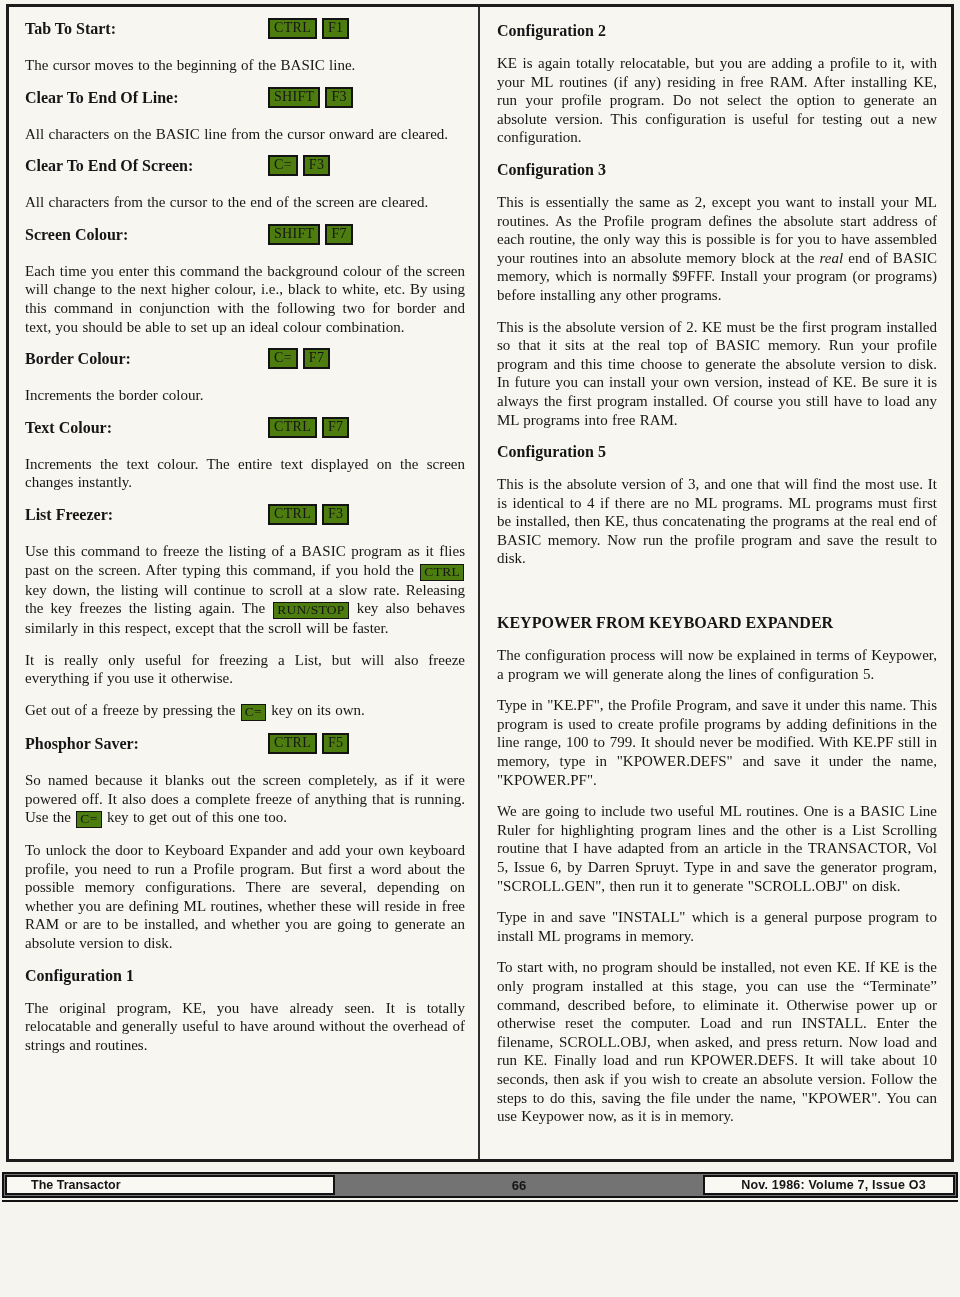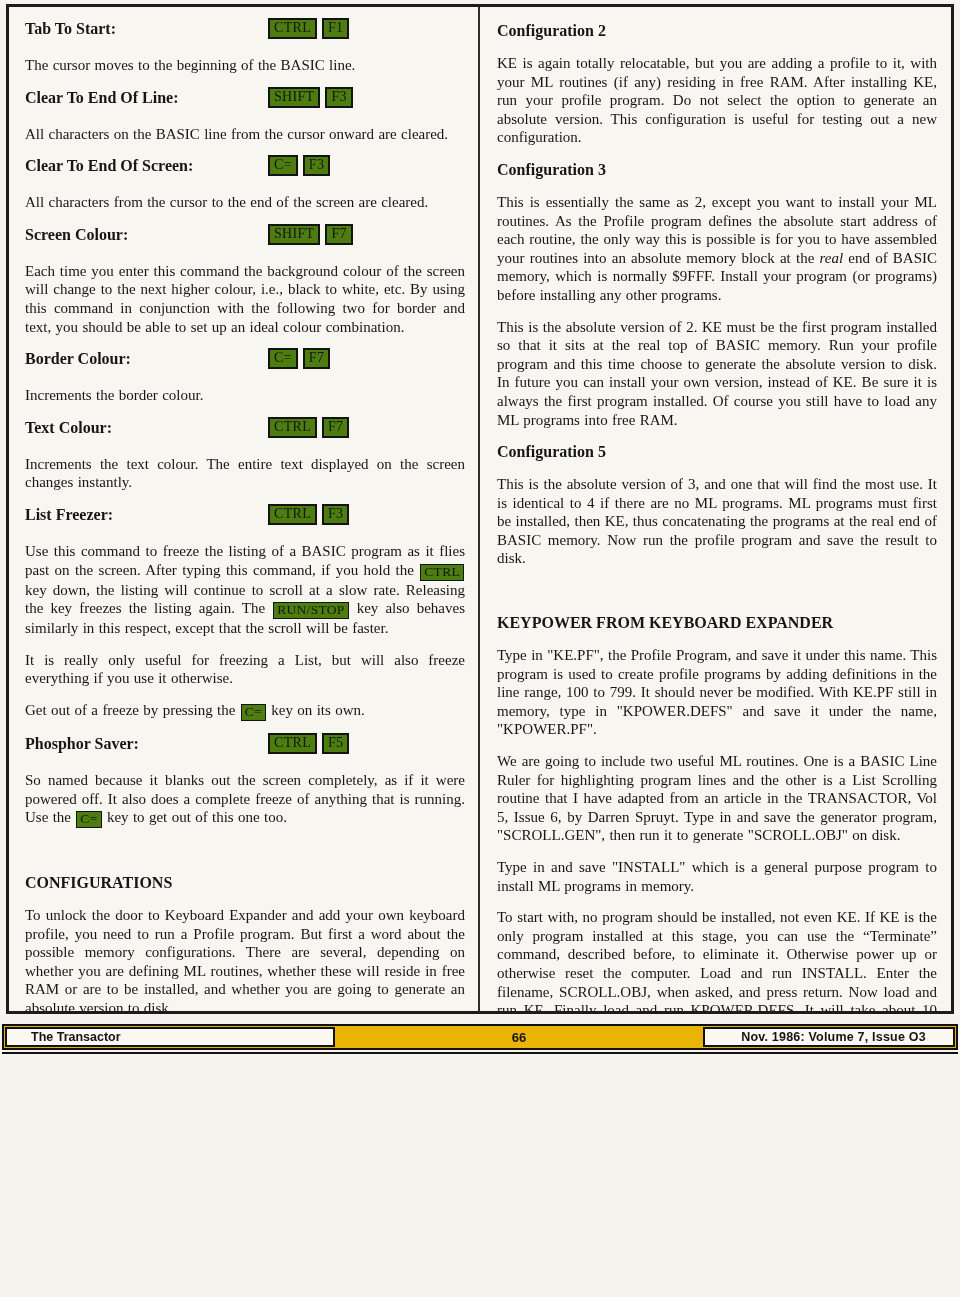--- a/index.html
+++ b/index.html
@@ -5,21 +5,21 @@
   html,body{margin:0;padding:0;}
   body{
     width:960px;height:1297px;overflow:hidden;
     background:#f5f4ef;
     font-family:"Liberation Serif", serif;
     color:#161616;
     position:relative;
   }
   .content-box{
     margin:4px 6px 0 6px;
-    height:1010px;
+    height:1158px;
     border:3px solid #1c1c1c;
     background:#f7f6f1;
     display:flex;
     box-sizing:border-box;
     overflow:hidden;
   }
   .col{flex:1 1 0;padding-top:9px;box-sizing:border-box;overflow:hidden;}
   .col-left{padding-left:16px;padding-right:13px;}
   .col-right{padding-left:17px;padding-right:14px;}
   .divider{width:2px;background:#2e2e2e;flex:0 0 auto;}
@@ -71,21 +71,21 @@
     line-height:14px;
     padding:0 3px 1px 3px;
     margin:0 1px;
     vertical-align:-1px;
   }
   em{font-style:italic;}
   .footer{
     margin:10px 2px 0 2px;
     border:2px solid #111;
     height:22px;
-    background:#eab308;
+    background:#737373;
     display:flex;
     align-items:stretch;
     font-family:"Liberation Sans", sans-serif;
     font-weight:700;
     font-size:12.5px;
   }
   .footer-box{
     border:2px solid #111;
     margin:1px;
     display:flex;
@@ -138,35 +138,35 @@
           <span class="kbd">F3</span>
         </span></div>
       <p class="para">Use this command to freeze the listing of a BASIC program as it flies past on the screen. After typing this command, if you hold the <span class="kbd kbd-inline">CTRL</span> key down, the listing will continue to scroll at a slow rate. Releasing the key freezes the listing again. The <span class="kbd kbd-inline">RUN/STOP</span> key also behaves similarly in this respect, except that the scroll will be faster.</p>
       <p class="para">It is really only useful for freezing a List, but will also freeze everything if you use it otherwise.</p>
       <p class="para">Get out of a freeze by pressing the <span class="kbd kbd-inline">C=</span> key on its own.</p>
       <div class="cmd-row"><span class="cmd-label">Phosphor Saver:</span><span class="cmd-keys">
           <span class="kbd">CTRL</span>
           <span class="kbd">F5</span>
         </span></div>
       <p class="para">So named because it blanks out the screen completely, as if it were powered off. It also does a complete freeze of anything that is running. Use the <span class="kbd kbd-inline">C=</span> key to get out of this one too.</p>
-      <h3 class="heading gap">CONFIGURATIONS</h3>
       <p class="para">To unlock the door to Keyboard Expander and add your own keyboard profile, you need to run a Profile program. But first a word about the possible memory configurations. There are several, depending on whether you are defining ML routines, whether these will reside in free RAM or are to be installed, and whether you are going to generate an absolute version to disk.</p>
       <h3 class="heading">Configuration 1</h3>
       <p class="para">The original program, KE, you have already seen. It is totally relocatable and generally useful to have around without the overhead of strings and routines.</p>
     </div>
   <div class="divider"></div>
   <div class="col col-right" id="col-right">
       <h3 class="heading">Configuration 2</h3>
       <p class="para">KE is again totally relocatable, but you are adding a profile to it, with your ML routines (if any) residing in free RAM. After installing KE, run your profile program. Do not select the option to generate an absolute version. This configuration is useful for testing out a new configuration.</p>
       <h3 class="heading">Configuration 3</h3>
       <p class="para">This is essentially the same as 2, except you want to install your ML routines. As the Profile program defines the absolute start address of each routine, the only way this is possible is for you to have assembled your routines into an absolute memory block at the <em>real</em> end of BASIC memory, which is normally $9FFF. Install your program (or programs) before installing any other programs.</p>
       <p class="para">This is the absolute version of 2. KE must be the first program installed so that it sits at the real top of BASIC memory. Run your profile program and this time choose to generate the absolute version to disk. In future you can install your own version, instead of KE. Be sure it is always the first program installed. Of course you still have to load any ML programs into free RAM.</p>
       <h3 class="heading">Configuration 5</h3>
       <p class="para">This is the absolute version of 3, and one that will find the most use. It is identical to 4 if there are no ML programs. ML programs must first be installed, then KE, thus concatenating the programs at the real end of BASIC memory. Now run the profile program and save the result to disk.</p>
       <h3 class="heading gap">KEYPOWER FROM KEYBOARD EXPANDER</h3>
+      <p class="para">The configuration process will now be explained in terms of Keypower, a program we will generate along the lines of configuration 5.</p>
       <p class="para">Type in "KE.PF", the Profile Program, and save it under this name. This program is used to create profile programs by adding definitions in the line range, 100 to 799. It should never be modified. With KE.PF still in memory, type in "KPOWER.DEFS" and save it under the name, "KPOWER.PF".</p>
       <p class="para">We are going to include two useful ML routines. One is a BASIC Line Ruler for highlighting program lines and the other is a List Scrolling routine that I have adapted from an article in the TRANSACTOR, Vol 5, Issue 6, by Darren Spruyt. Type in and save the generator program, "SCROLL.GEN", then run it to generate "SCROLL.OBJ" on disk.</p>
       <p class="para">Type in and save "INSTALL" which is a general purpose program to install ML programs in memory.</p>
       <p class="para">To start with, no program should be installed, not even KE. If KE is the only program installed at this stage, you can use the “Terminate” command, described before, to eliminate it. Otherwise power up or otherwise reset the computer. Load and run INSTALL. Enter the filename, SCROLL.OBJ, when asked, and press return. Now load and run KE. Finally load and run KPOWER.DEFS. It will take about 10 seconds, then ask if you wish to create an absolute version. Follow the steps to do this, saving the file under the name, "KPOWER". You can use Keypower now, as it is in memory.</p>
     </div>
 </div>
 
 <div class="footer">
   <div class="footer-box footer-left">The Transactor</div>
   <div class="footer-center">66</div>

